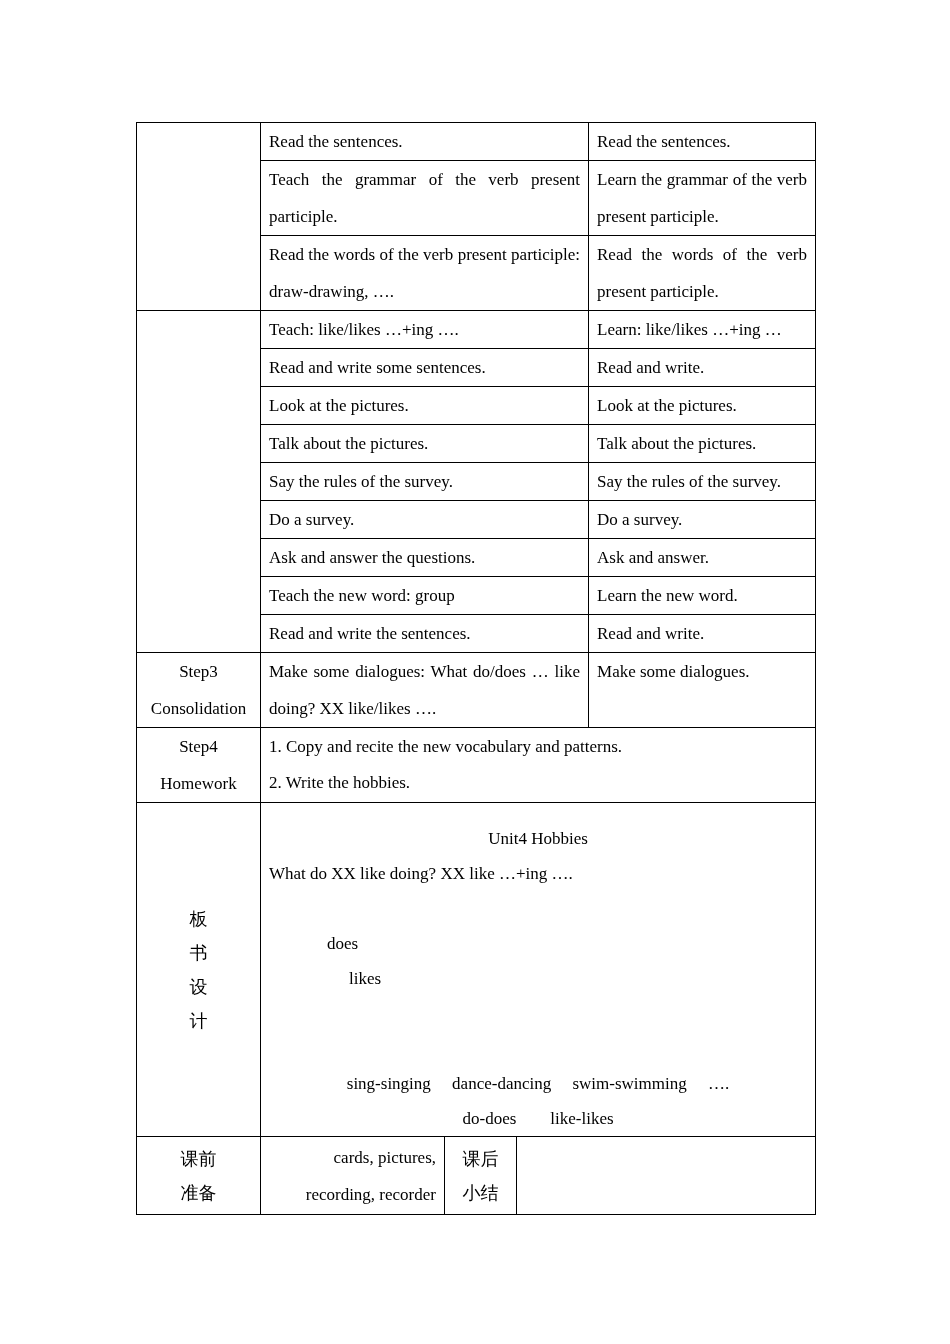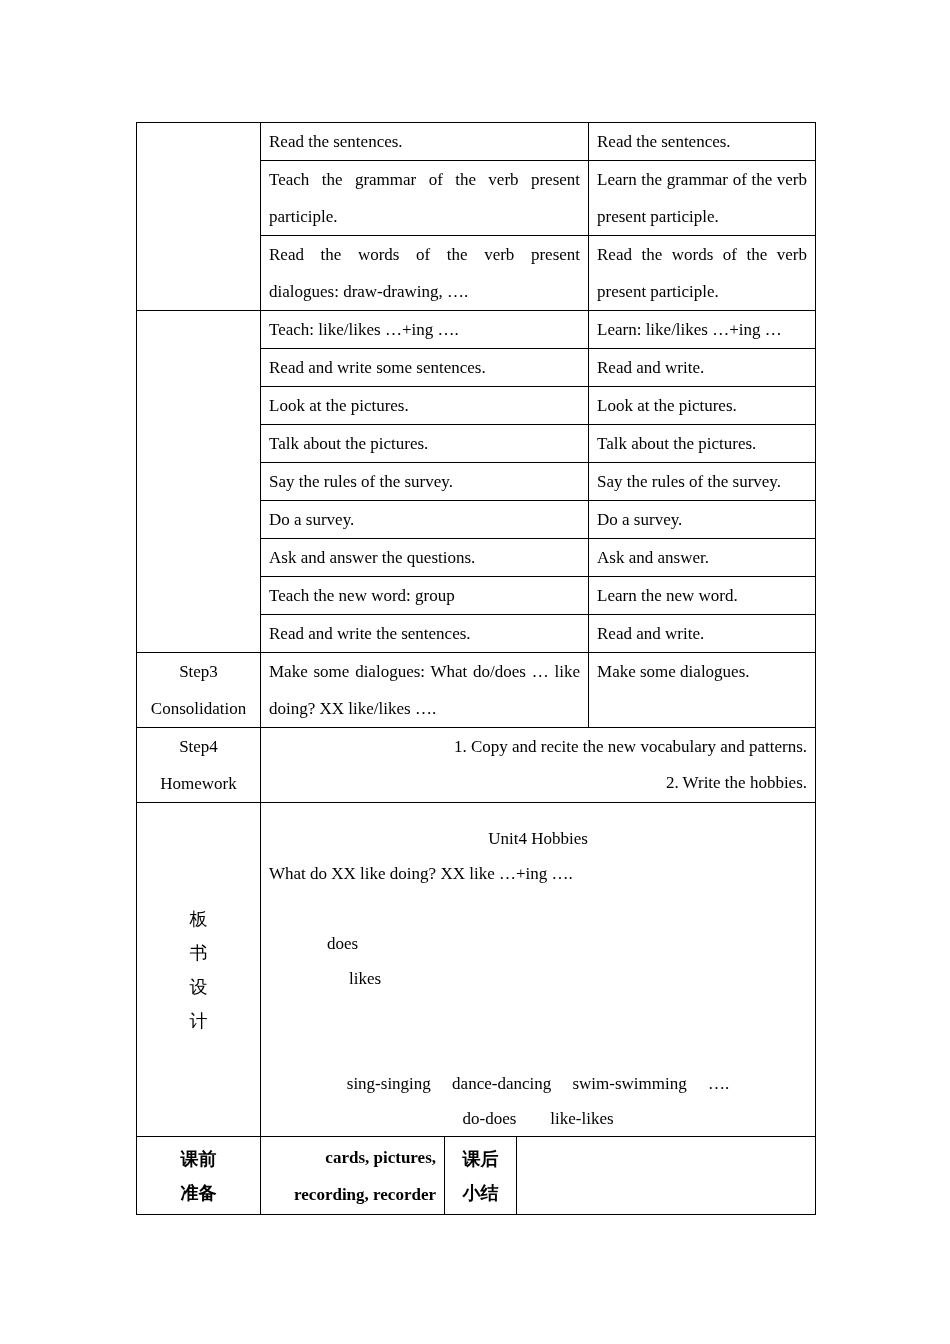--- a/index.html
+++ b/index.html
@@ -27,34 +27,34 @@
     padding: 0 8px;
     font-size: 17px;
     line-height: 37px;
     vertical-align: top;
     overflow: hidden;
   }
   tr.h36 { height: 37px; }
   tr.h74 { height: 74px; }
   tr.h75 { height: 75px; }
   tr.hboard { height: 210px; }
-  tr.hprep { height: 78px; font-weight: bold; }
+  tr.hprep { height: 78px; }
 
   td.cell-teacher, td.cell-student { text-align: justify; }
 
   td.label-col {
     text-align: center;
     vertical-align: middle;
     padding: 0 0;
   }
   td.label-col .label-line { display: block; line-height: 37px; }
   td.label-col .cjk { font-size: 18px; line-height: 34px; }
 
   td.homework-cell { vertical-align: middle; }
-  td.homework-cell .hw-line { display: block; line-height: 36px; text-align: right; }
+  td.homework-cell .hw-line { display: block; line-height: 36px; }
 
   td.board-cell { vertical-align: top; padding-top: 18px; }
   .board-line { display: block; line-height: 35px; white-space: pre-wrap; }
   .board-center { text-align: center; }
   .board-indent-does { margin-left: 24px; display: inline-block; }
   .board-indent-likes { margin-left: 46px; display: inline-block; }
   .board-spacer { height: 35px; }
 
   td.materials-cell {
     text-align: right;
@@ -80,21 +80,21 @@
       <tr class="h36">
     <td class="label-col" rowspan="3"></td>
     <td class="cell-teacher" colspan="3">Read the sentences.</td>
     <td class="cell-student">Read the sentences.</td>
   </tr>
   <tr class="h74">
     <td class="cell-teacher" colspan="3">Teach the grammar of the verb present participle.</td>
     <td class="cell-student">Learn the grammar of the verb present participle.</td>
   </tr>
   <tr class="h75">
-    <td class="cell-teacher" colspan="3">Read the words of the verb present dialogues: draw-drawing, ….</td>
+    <td class="cell-teacher" colspan="3">Read the words of the verb present participle: draw-drawing, ….</td>
     <td class="cell-student">Read the words of the verb present participle.</td>
   </tr>
 
   <tr class="h36">
     <td class="label-col" rowspan="9"></td>
     <td class="cell-teacher" colspan="3">Teach: like/likes …+ing ….</td>
     <td class="cell-student">Learn: like/likes …+ing …</td>
   </tr>
   <tr class="h36">
     <td class="cell-teacher" colspan="3">Read and write some sentences.</td>

